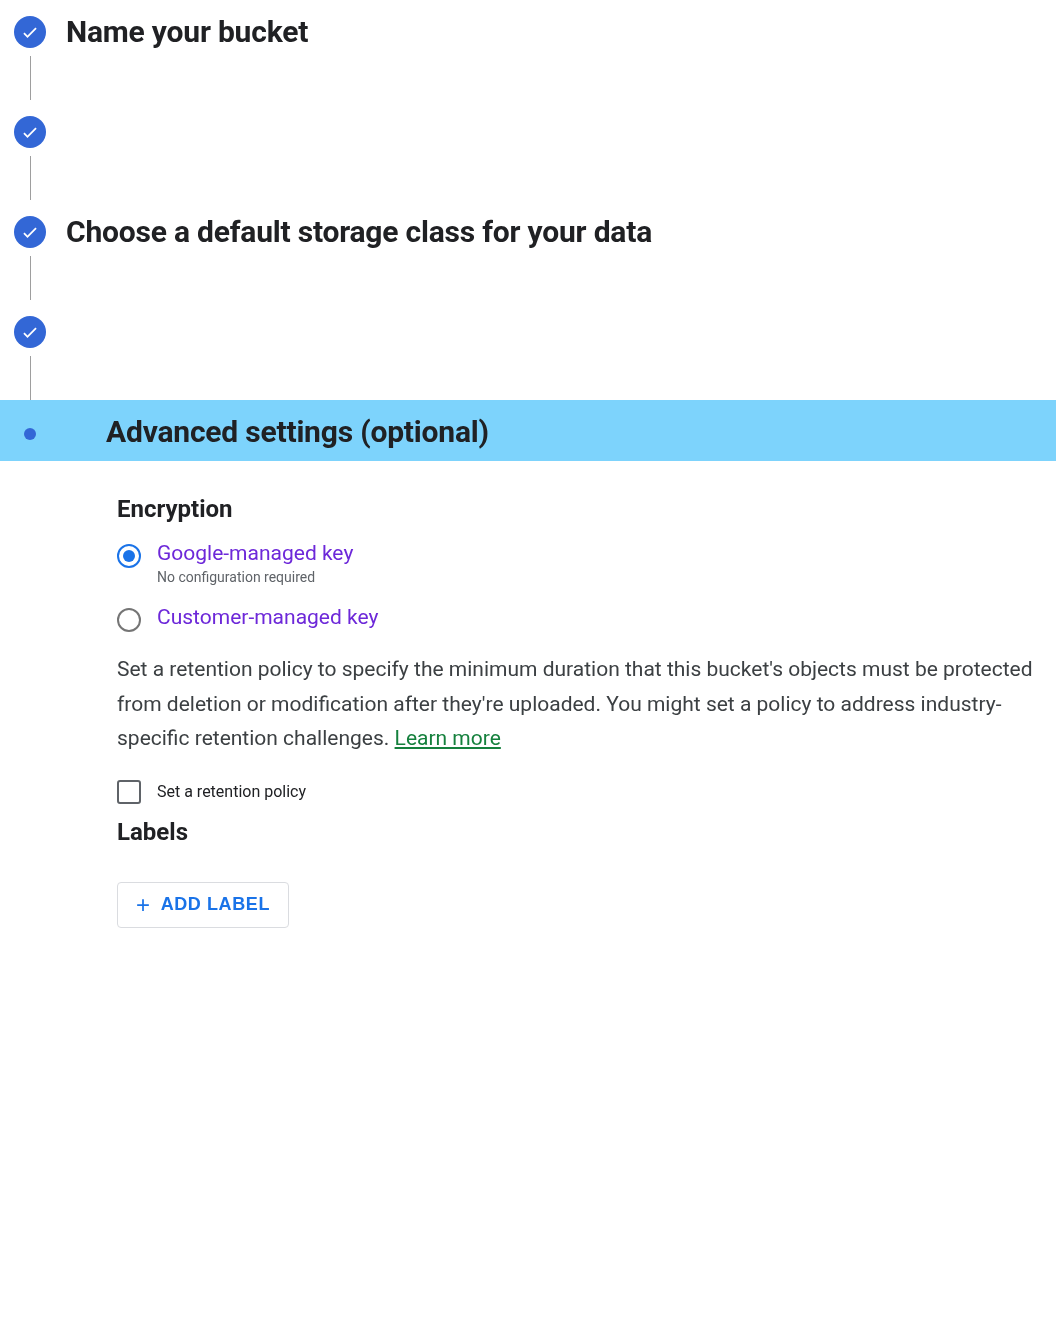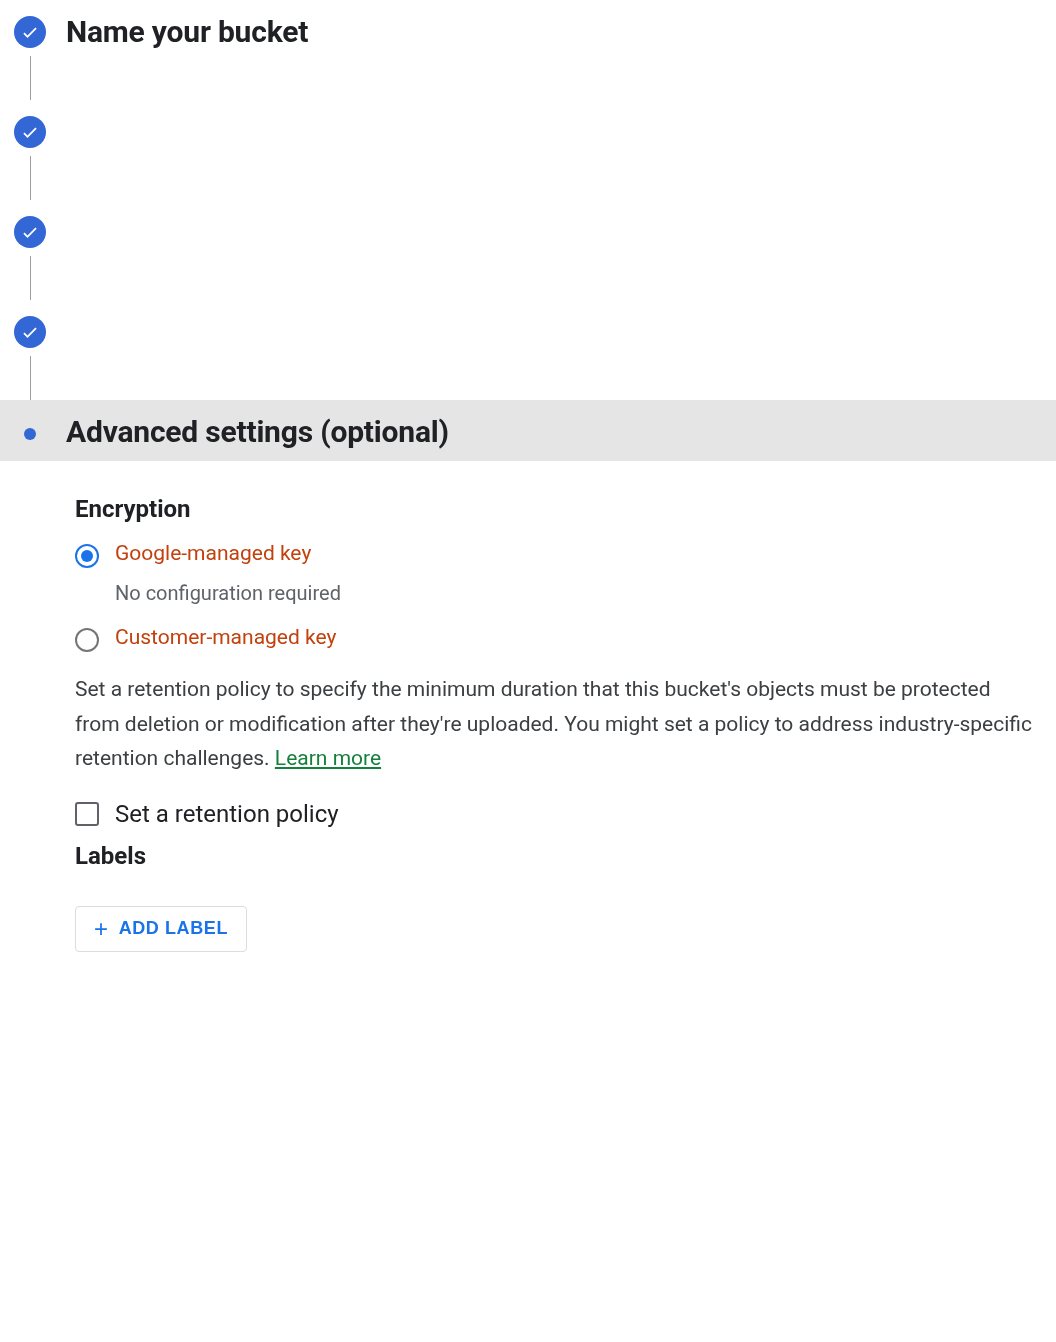--- a/index.html
+++ b/index.html
@@ -16,22 +16,23 @@
     .stepper {
       padding: 0;
     }
     .step {
       display: flex;
       align-items: flex-start;
       padding: 10px 10px 0 10px;
       position: relative;
     }
     .step-active {
-      background: #e5e5e5;
+      background: #7dd3fc;
       padding-bottom: 10px;
+      gap: 40px;
     }
     .step-icon-col {
       width: 40px;
       display: flex;
       flex-direction: column;
       align-items: center;
       flex-shrink: 0;
       padding-top: 6px;
     }
     .step-check {
@@ -64,21 +65,21 @@
     }
     .step-title {
       font-size: 30px;
       font-weight: 700;
       letter-spacing: -0.2px;
       padding-left: 16px;
       line-height: 1.3;
       padding-top: 2px;
     }
     .content {
-      padding: 20px 20px 40px 75px;
+      padding: 20px 20px 40px 117px;
     }
     .section-title {
       font-size: 24px;
       font-weight: 700;
       margin-bottom: 18px;
       margin-top: 14px;
     }
     .radio-group {
       margin-bottom: 10px;
     }
@@ -107,26 +108,26 @@
       top: 50%;
       left: 50%;
       transform: translate(-50%, -50%);
       width: 12px;
       height: 12px;
       border-radius: 50%;
       background: #1a73e8;
     }
     .radio-label {
       font-size: 21px;
-      color: #c2410c;
+      color: #6d28d9;
     }
     .radio-sub {
-      font-size: 20px;
+      font-size: 14px;
       color: #5f6368;
-      margin-top: 16px;
+      margin-top: 4px;
     }
     .body-text {
       font-size: 21px;
       line-height: 1.65;
       color: #3c4043;
       margin-bottom: 24px;
     }
     .link {
       color: #15803d;
       text-decoration: underline;
@@ -140,21 +141,21 @@
     }
     .checkbox {
       width: 24px;
       height: 24px;
       border: 2.5px solid #5f6368;
       border-radius: 3px;
       margin-right: 16px;
       flex-shrink: 0;
     }
     .checkbox-label {
-      font-size: 24px;
+      font-size: 16px;
     }
     .button-flat {
       display: inline-flex;
       align-items: center;
       gap: 10px;
       border: 1px solid #dadce0;
       border-radius: 4px;
       background: #fff;
       padding: 10px 18px;
       color: #1a73e8;
@@ -200,20 +201,21 @@
 
   <div class="step">
     <div class="step-icon-col">
       <div class="step-check">
         <svg viewBox="0 0 24 24">
             <path d="M9 16.2l-3.5-3.5L4 14.2l5 5 11-11-1.5-1.5z"></path>
           </svg>
       </div>
       <div class="step-connector"></div>
     </div>
+    <div class="step-title">Choose a default storage class for your data</div>
   </div>
 
   <div class="step">
     <div class="step-icon-col">
       <div class="step-check">
         <svg viewBox="0 0 24 24">
             <path d="M9 16.2l-3.5-3.5L4 14.2l5 5 11-11-1.5-1.5z"></path>
           </svg>
       </div>
       <div class="step-connector"></div>

